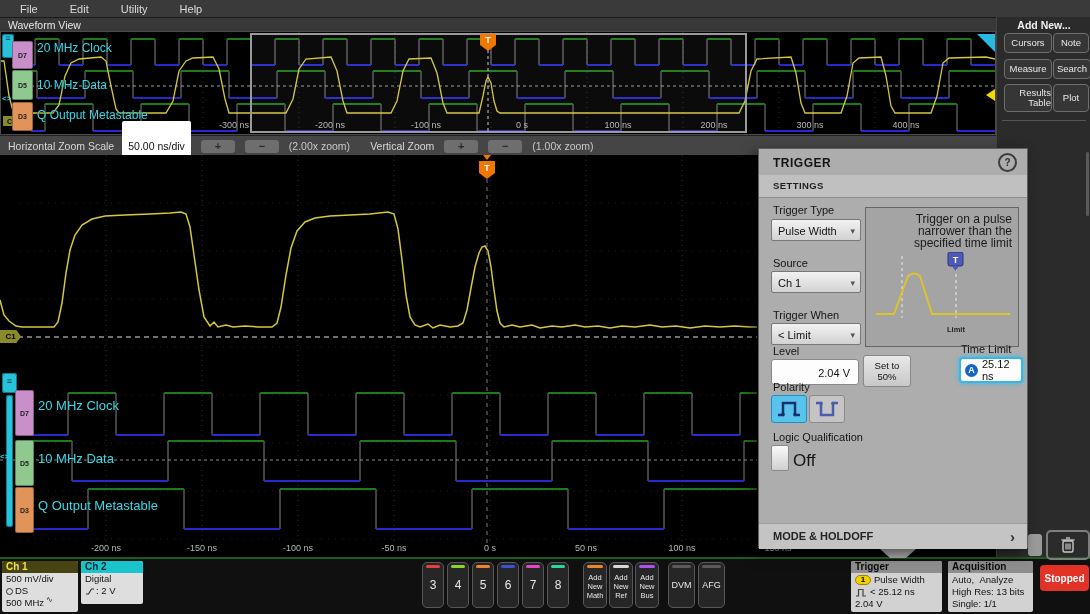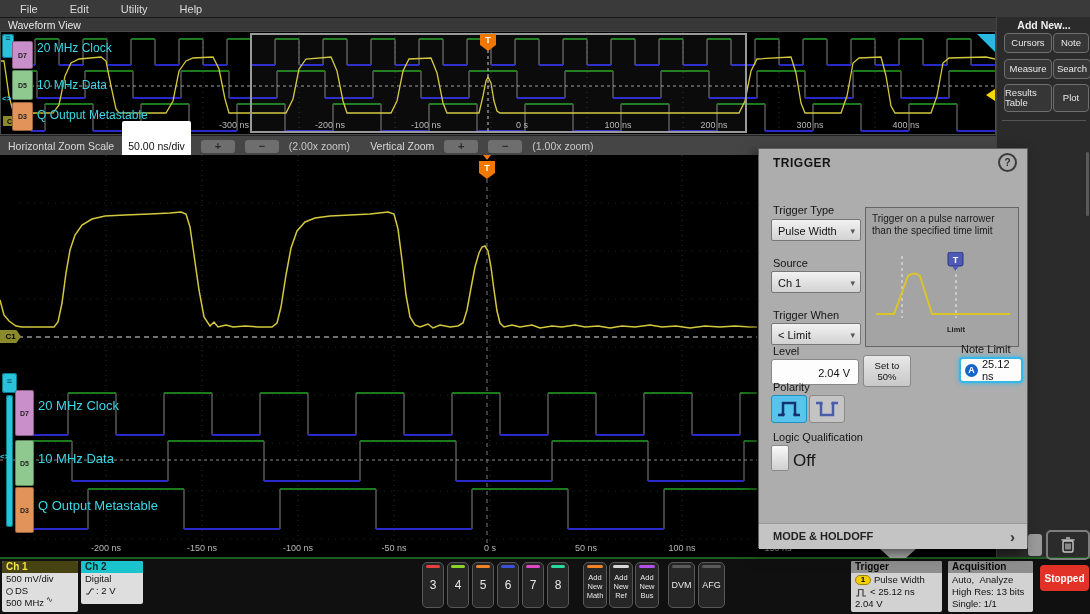--- a/index.html
+++ b/index.html
@@ -28,34 +28,34 @@
   #zoombar{position:absolute;left:0;top:135px;width:996px;height:20px;background:#454545;border-top:1px solid #222;display:flex;align-items:center;font-size:10.5px;color:#d8d8d8;}
   .zb-label{margin-left:8px;}
   .zb-value{background:#fff;color:#111;border-radius:2px;font-size:10.5px;padding:19px 6px;margin-left:8px;}
   .zb-btn{width:34px;height:13px;background:#6e6e6e;border-radius:3px;margin-left:10px;color:#2a2a2a;font-weight:bold;font-size:11px;line-height:12px;text-align:center;}
   .zb-zoom{margin-left:10px;color:#c8c8c8;}
   
   #mainview{position:absolute;left:0;top:155px;width:996px;height:402px;background:#000;}
   
   #sidebar{position:absolute;left:996px;top:17px;width:94px;height:542px;background:#2b2b2b;border-left:1px solid #444;box-sizing:border-box;}
   #addnew-title{position:absolute;left:1002px;top:19px;width:84px;text-align:center;color:#f0f0f0;font-size:10.5px;font-weight:bold;}
-  .anp-btn{position:absolute;background:#363636;border:1px solid #6e6e6e;border-radius:4px;color:#e8e8e8;font-size:9.5px;display:flex;align-items:center;justify-content:center;text-align:left;line-height:10px;}
+  .anp-btn{position:absolute;background:#363636;border:1px solid #6e6e6e;border-radius:4px;color:#e8e8e8;font-size:9.5px;display:flex;align-items:center;justify-content:center;text-align:right;line-height:10px;}
   #addnew-divider{position:absolute;left:1002px;top:120px;width:84px;height:1px;background:#555;}
   #side-scroll{position:absolute;left:1086px;top:152px;width:3px;height:64px;background:#5a5a5a;border-radius:2px;}
   
   #trigpanel{position:absolute;left:758px;top:148px;width:270px;height:400px;background:#adadad;border:1px solid #5e5e5e;box-sizing:border-box;box-shadow:-5px 5px 12px rgba(0,0,0,.55);z-index:50;}
   #tp-title{position:absolute;left:14px;top:7px;font-size:12px;font-weight:bold;color:#141414;letter-spacing:.5px;}
   #tp-help{position:absolute;right:10px;top:4px;width:15px;height:15px;border:2px solid #3c3c3c;border-radius:50%;color:#2e2e2e;font-size:10px;font-weight:bold;text-align:center;line-height:15px;}
   #tp-tabs{position:absolute;left:0;top:26px;width:100%;height:22px;background:#c0c0c0;border-bottom:1px solid #8e8e8e;}
   #tp-tabs span{margin-left:14px;font-size:9.5px;font-weight:bold;color:#1e1e1e;line-height:22px;letter-spacing:.4px;}
   .tp-label{position:absolute;font-size:11px;color:#141414;}
   .tp-dd{position:absolute;width:90px;height:22px;background:linear-gradient(#f2f2f2,#d2d2d2);border:1px solid #777;border-radius:2px;font-size:11px;color:#111;line-height:22px;padding-left:6px;box-sizing:border-box;}
   .tp-dd .chev{position:absolute;right:5px;top:0;color:#555;font-size:9px;}
   #tp-descbox{position:absolute;left:106px;top:58px;width:154px;height:140px;background:#a4a4a4;border:1px solid #666;box-sizing:border-box;}
-  #tp-desc{font-size:10px;color:#1a1a1a;text-align:left;padding:5px 6px 0 6px;line-height:12px;}
+  #tp-desc{font-size:12px;color:#1a1a1a;text-align:right;padding:5px 6px 0 6px;line-height:12px;}
   .tp-input{position:absolute;background:#fdfdfd;border:1px solid #888;border-radius:3px;box-sizing:border-box;font-size:11px;color:#111;}
   #tp-setto{position:absolute;left:104px;top:206px;width:48px;height:32px;background:linear-gradient(#e8e8e8,#c8c8c8);border:1px solid #888;border-radius:3px;font-size:9.5px;color:#111;text-align:center;line-height:11px;padding-top:4px;box-sizing:border-box;}
   #tp-timelimit{left:200px;top:208px;width:64px;height:26px;border:2px solid #35b8e8;border-radius:4px;box-shadow:0 0 5px #35b8e8;display:flex;align-items:center;padding:0 4px;}
   #tp-knobA{width:13px;height:13px;border-radius:50%;background:#1565c8;color:#fff;font-size:9px;font-weight:bold;text-align:center;line-height:13px;margin-right:4px;flex:0 0 13px;}
   .pol-btn{position:absolute;width:34px;height:26px;border-radius:3px;display:flex;align-items:center;justify-content:center;}
   #pol-pos{left:12px;top:246px;background:#58c4ee;border:1px solid #2090c0;}
   #pol-neg{left:50px;top:246px;background:#c4c4c4;border:1px solid #8a8a8a;}
   #tp-toggle{position:absolute;left:12px;top:296px;width:16px;height:24px;background:linear-gradient(#fafafa,#cfcfcf);border:1px solid #8a8a8a;border-radius:2px;}
   #tp-off{position:absolute;left:34px;top:302px;font-size:17px;color:#141414;}
   #tp-modebar{position:absolute;left:0;top:374px;width:100%;height:26px;background:#c4c4c4;border-top:1px solid #9a9a9a;box-sizing:border-box;}
@@ -364,20 +364,23 @@
   <div class="anp-btn" style="left:1004px;top:59px;width:46px;height:18px;">Measure</div>
   <div class="anp-btn" style="left:1053px;top:59px;width:36px;height:18px;">Search</div>
   <div class="anp-btn" style="left:1004px;top:84px;width:46px;height:26px;">Results Table</div>
   <div class="anp-btn" style="left:1053px;top:84px;width:34px;height:26px;">Plot</div>
   <div id="addnew-divider"></div>
   <div id="side-scroll"></div>
 
   <div id="trigpanel">
     <div id="tp-title">TRIGGER</div>
     <div id="tp-help">?</div>
+    <div id="tp-tabs">
+      <span>SETTINGS</span>
+    </div>
 
     <div class="tp-label" style="left:14px;top:55px;">Trigger Type</div>
     <div class="tp-dd" style="left:12px;top:70px;">
       <span>Pulse Width</span>
       <span class="chev">▾</span>
     </div>
 
     <div class="tp-label" style="left:14px;top:108px;">Source</div>
     <div class="tp-dd" style="left:12px;top:122px;">
       <span>Ch 1</span>
@@ -400,21 +403,21 @@
         <polygon points="82,14 89,14 85.5,19" fill="#4f5ab4"></polygon>
         <text x="85.5" y="10.5" font-size="9" font-weight="bold" fill="#fff" text-anchor="middle">T</text>
         <text x="86" y="80" font-size="7.5" fill="#222" text-anchor="middle" font-weight="bold">Limit</text>
       </svg>
     </div>
 
     <div class="tp-label" style="left:14px;top:196px;">Level</div>
     <div class="tp-input" style="left:12px;top:210px;width:88px;height:26px;text-align:right;line-height:26px;padding-right:8px;">2.04 V</div>
     <div id="tp-setto">Set to 50%</div>
 
-    <div class="tp-label" style="left:202px;top:194px;">Note Limit</div>
+    <div class="tp-label" style="left:202px;top:194px;">Time Limit</div>
     <div class="tp-input" id="tp-timelimit">
       <span id="tp-knobA">A</span>
       <span>25.12 ns</span>
     </div>
 
     <div class="tp-label" style="left:14px;top:232px;">Polarity</div>
     <div class="pol-btn" id="pol-pos">
       <svg width="30" height="22" viewBox="0 0 30 22">
         <path d="M4,17 H9 V5 H21 V17 H26" fill="none" stroke="#14336e" stroke-width="2.5"></path>
         <circle cx="9" cy="16.5" r="1.8" fill="#14336e"></circle>

